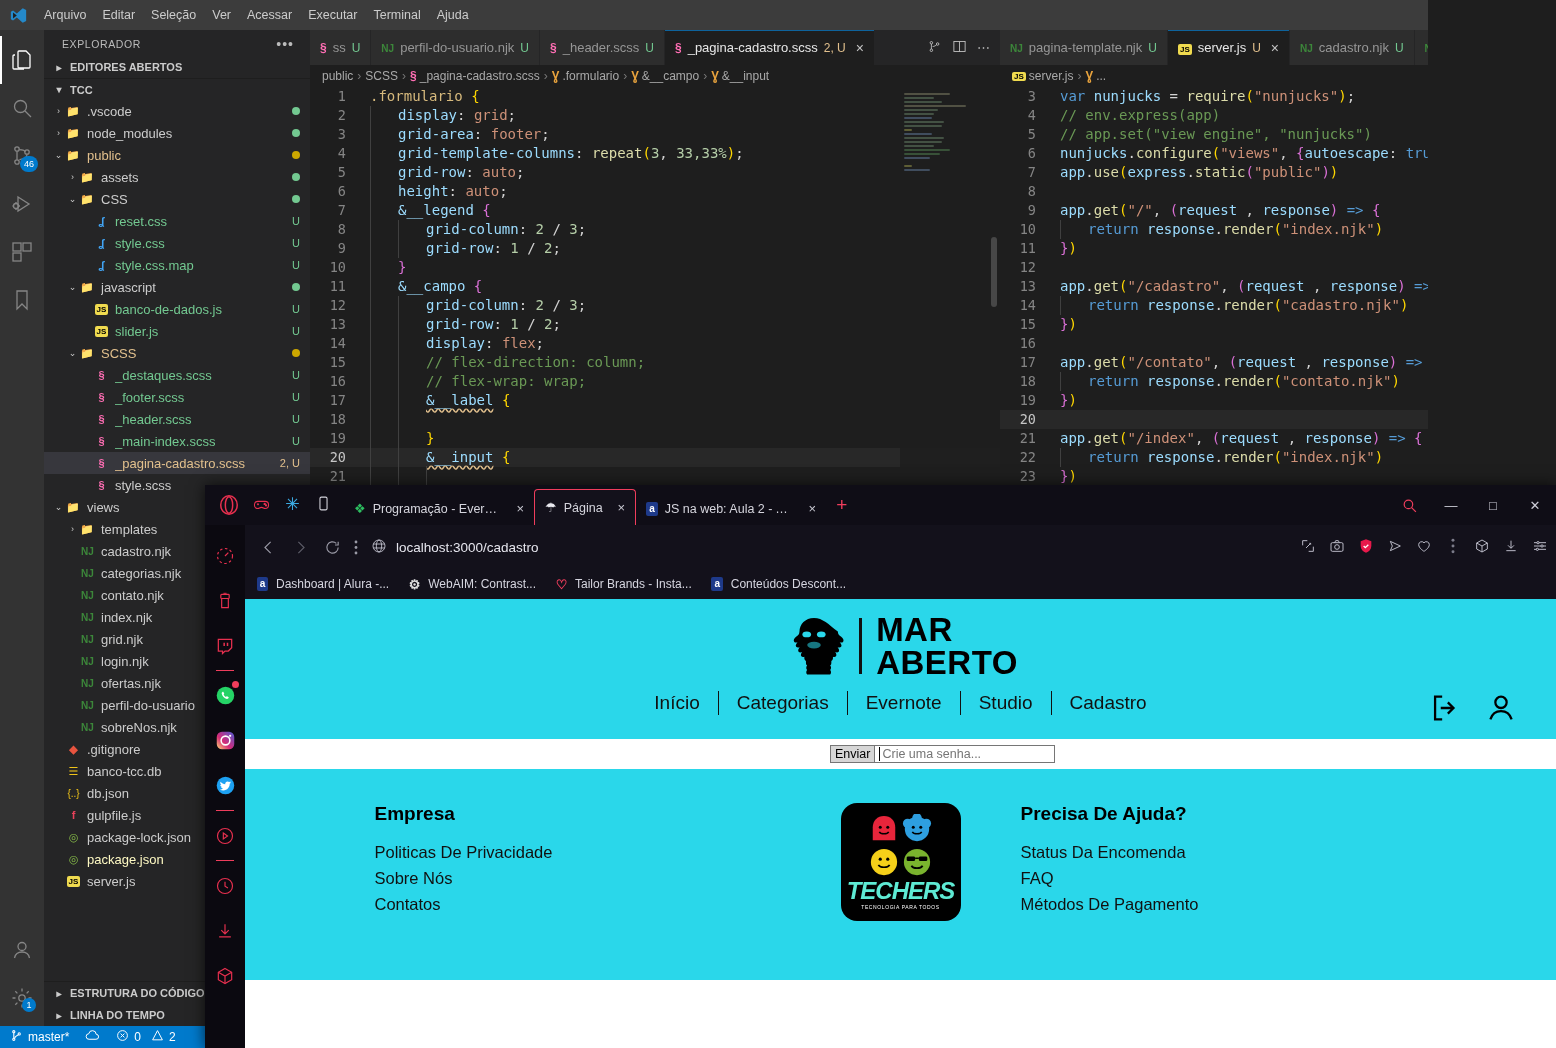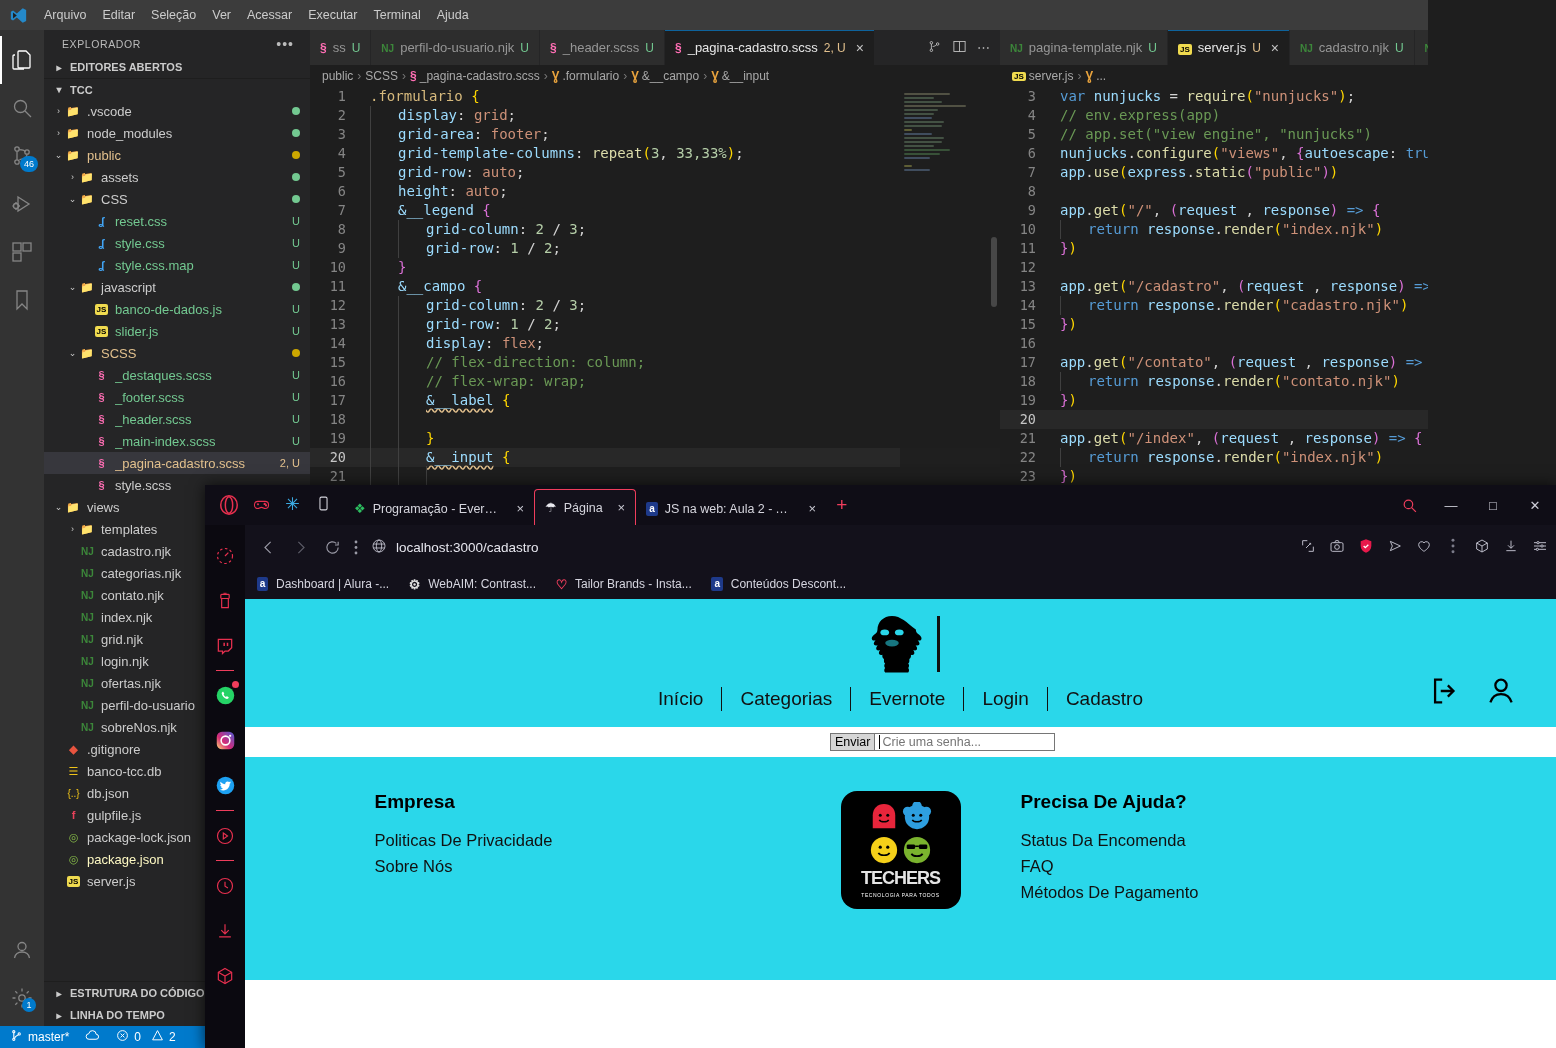--- a/index.html
+++ b/index.html
@@ -204,21 +204,21 @@
   .bm .fav { width: 15px; height: 15px; display: flex; align-items: center; justify-content: center;
              font-size: 10px; font-weight: bold; border-radius: 2px; }
 
   .page { flex: 1; background: #ffffff; overflow: hidden; display: flex; flex-direction: column; }
   .page-header { background: #2ad7ea; padding: 0; }
   .logo-row { display: flex; align-items: center; justify-content: center; padding: 14px 0 6px; gap: 14px; }
   .logo-mark { width: 62px; height: 62px; }
   .logo-div { width: 3px; height: 56px; background: #111; }
   .logo-text { font-family: "Liberation Sans", sans-serif; font-weight: bold; color: #000;
                font-size: 33px; line-height: 33px; letter-spacing: .5px; }
-  .nav-row { display: flex; align-items: flex-end; justify-content: center; position: relative; padding: 6px 0 16px; }
+  .nav-row { display: flex; align-items: flex-start; justify-content: center; position: relative; padding: 6px 0 24px; }
   .nav-links { display: flex; align-items: center; }
   .nav-links a { color: #111; text-decoration: none; font-size: 19px; padding: 0 18px; }
   .nav-links .vsep { width: 1px; height: 24px; background: #111; }
   .nav-right { position: absolute; right: 38px; display: flex; align-items: center; gap: 22px; }
 
   .form-strip { background: #ffffff; height: 30px; display: flex; align-items: center; }
   .form-inner { display: flex; align-items: stretch; margin-left: 585px; }
   .btn-enviar {
     background: #d6d6d6; border: 1px solid #767676; font-size: 12.5px; color: #000;
     padding: 1px 4px; font-family: "Liberation Sans", sans-serif;
@@ -234,21 +234,21 @@
   .foot-col { flex: 1; }
   .foot-col.center { flex: 0 0 240px; display: flex; justify-content: center; }
   .foot-h { font-size: 19px; font-weight: bold; color: #000; margin-bottom: 18px; }
   .foot-l { font-size: 16.5px; color: #111; margin-bottom: 7px; }
   .techers {
     width: 120px; height: 118px; background: #000; border-radius: 16px;
     display: flex; flex-direction: column; align-items: center; justify-content: center; gap: 2px;
   }
   .tech-faces { display: grid; grid-template-columns: 1fr 1fr; gap: 3px; }
   .tf { width: 30px; height: 30px; }
-  .tech-word { color: #e5e5e5; font-weight: bold; font-size: 18px; letter-spacing: -1px; line-height: 23px; font-family: "Liberation Sans", sans-serif; }
+  .tech-word { color: #5eead4; font-weight: bold; font-size: 24px; letter-spacing: -1px; line-height: 23px; font-family: "Liberation Sans", sans-serif; font-style: italic; }
   .tech-sub { color: #fff; font-size: 5px; letter-spacing: .6px; }
   .page-bottom { height: 68px; background: #ffffff; }
 </style>
 </head>
 <body>
 
 <div id="root">
 
 <div class="vscode">
 
@@ -1156,30 +1156,34 @@
 
         <div class="page-header">
           <div class="logo-row">
             <svg class="logo-mark" viewBox="0 0 64 64">
               <path fill="#000" d="M32 3c-9 0-15 6.5-15 14 0 3-1.5 4-3.5 5.5-2 1.5-3 3.5-2 5 .8 1.2 2.3 1 3.5.6-1.4 1.6-2.4 3.4-1.4 4.7.9 1.1 2.4.9 3.6.5-1.2 1.6-2.1 3.3-1.1 4.6.9 1.1 2.4.9 3.6.4-1 1.5-1.7 3-.8 4.2.8 1 2.1.9 3.2.5-.4 1.9.2 3.7 1.6 4.5v2c0 1 .4 2 1.2 2.6-1.2 1.3-1.2 3.4 0 4.7-1.2 1.3-1.2 3.4 0 4.7h23.8c1.2-1.3 1.2-3.4 0-4.7 1.2-1.3 1.2-3.4 0-4.7.8-.6 1.2-1.6 1.2-2.6v-2c1.4-.8 2-2.6 1.6-4.5 1.1.4 2.4.5 3.2-.5.9-1.2.2-2.7-.8-4.2 1.2.5 2.7.7 3.6-.4 1-1.3.1-3-1.1-4.6 1.2.4 2.7.6 3.6-.5 1-1.3 0-3.1-1.4-4.7 1.2.4 2.7.6 3.5-.6 1-1.5 0-3.5-2-5-2-1.5-3.5-2.5-3.5-5.5C47 9.5 41 3 32 3z"></path>
               <ellipse cx="24.5" cy="20" rx="4.5" ry="3" fill="#2ad7ea"></ellipse>
               <ellipse cx="39.5" cy="20" rx="4.5" ry="3" fill="#2ad7ea"></ellipse>
               <ellipse cx="32" cy="31" rx="7" ry="3.5" fill="#2ad7ea" opacity=".55"></ellipse>
             </svg>
             <div class="logo-div"></div>
+            <div>
+              <div class="logo-text">MAR</div>
+              <div class="logo-text">ABERTO</div>
+            </div>
           </div>
           <div class="nav-row">
             <div class="nav-links" id="site-nav-links">
                   <a href="#">Início</a>
                   <span class="vsep"></span>
                   <a href="#">Categorias</a>
                   <span class="vsep"></span>
                   <a href="#">Evernote</a>
                   <span class="vsep"></span>
-                  <a href="#">Login</a>
+                  <a href="#">Studio</a>
                   <span class="vsep"></span>
                   <a href="#">Cadastro</a>
                 </div>
             <div class="nav-right">
               <span>
                 <svg width="34" height="34" viewBox="0 0 24 24" fill="none" stroke="#000" stroke-width="1.6">
                       <path d="M10 4H5v16h5"></path>
                       <path d="M14 8l4 4-4 4M9 12h9"></path>
                     </svg>
               </span>
@@ -1202,20 +1206,21 @@
             </div>
           </div>
         </div>
 
         <div class="page-footer">
           <div class="foot-grid">
             <div class="foot-col">
               <div class="foot-h">Empresa</div>
               <div class="foot-l">Politicas De Privacidade</div>
               <div class="foot-l">Sobre Nós</div>
+              <div class="foot-l">Contatos</div>
             </div>
             <div class="foot-col center">
               <div class="techers">
                 <div class="tech-faces">
                   <svg class="tf" viewBox="0 0 32 32">
                         <path d="M16 2c7 0 12 5 12 12v14H4V14C4 7 9 2 16 2z" fill="#e8253b"></path>
                         <circle cx="12" cy="14" r="1.6" fill="#000"></circle>
                         <circle cx="20" cy="14" r="1.6" fill="#000"></circle>
                         <path d="M11 19c1.5 2.8 8.5 2.8 10 0" stroke="#000" stroke-width="1.6" fill="none"></path>
                       </svg>

